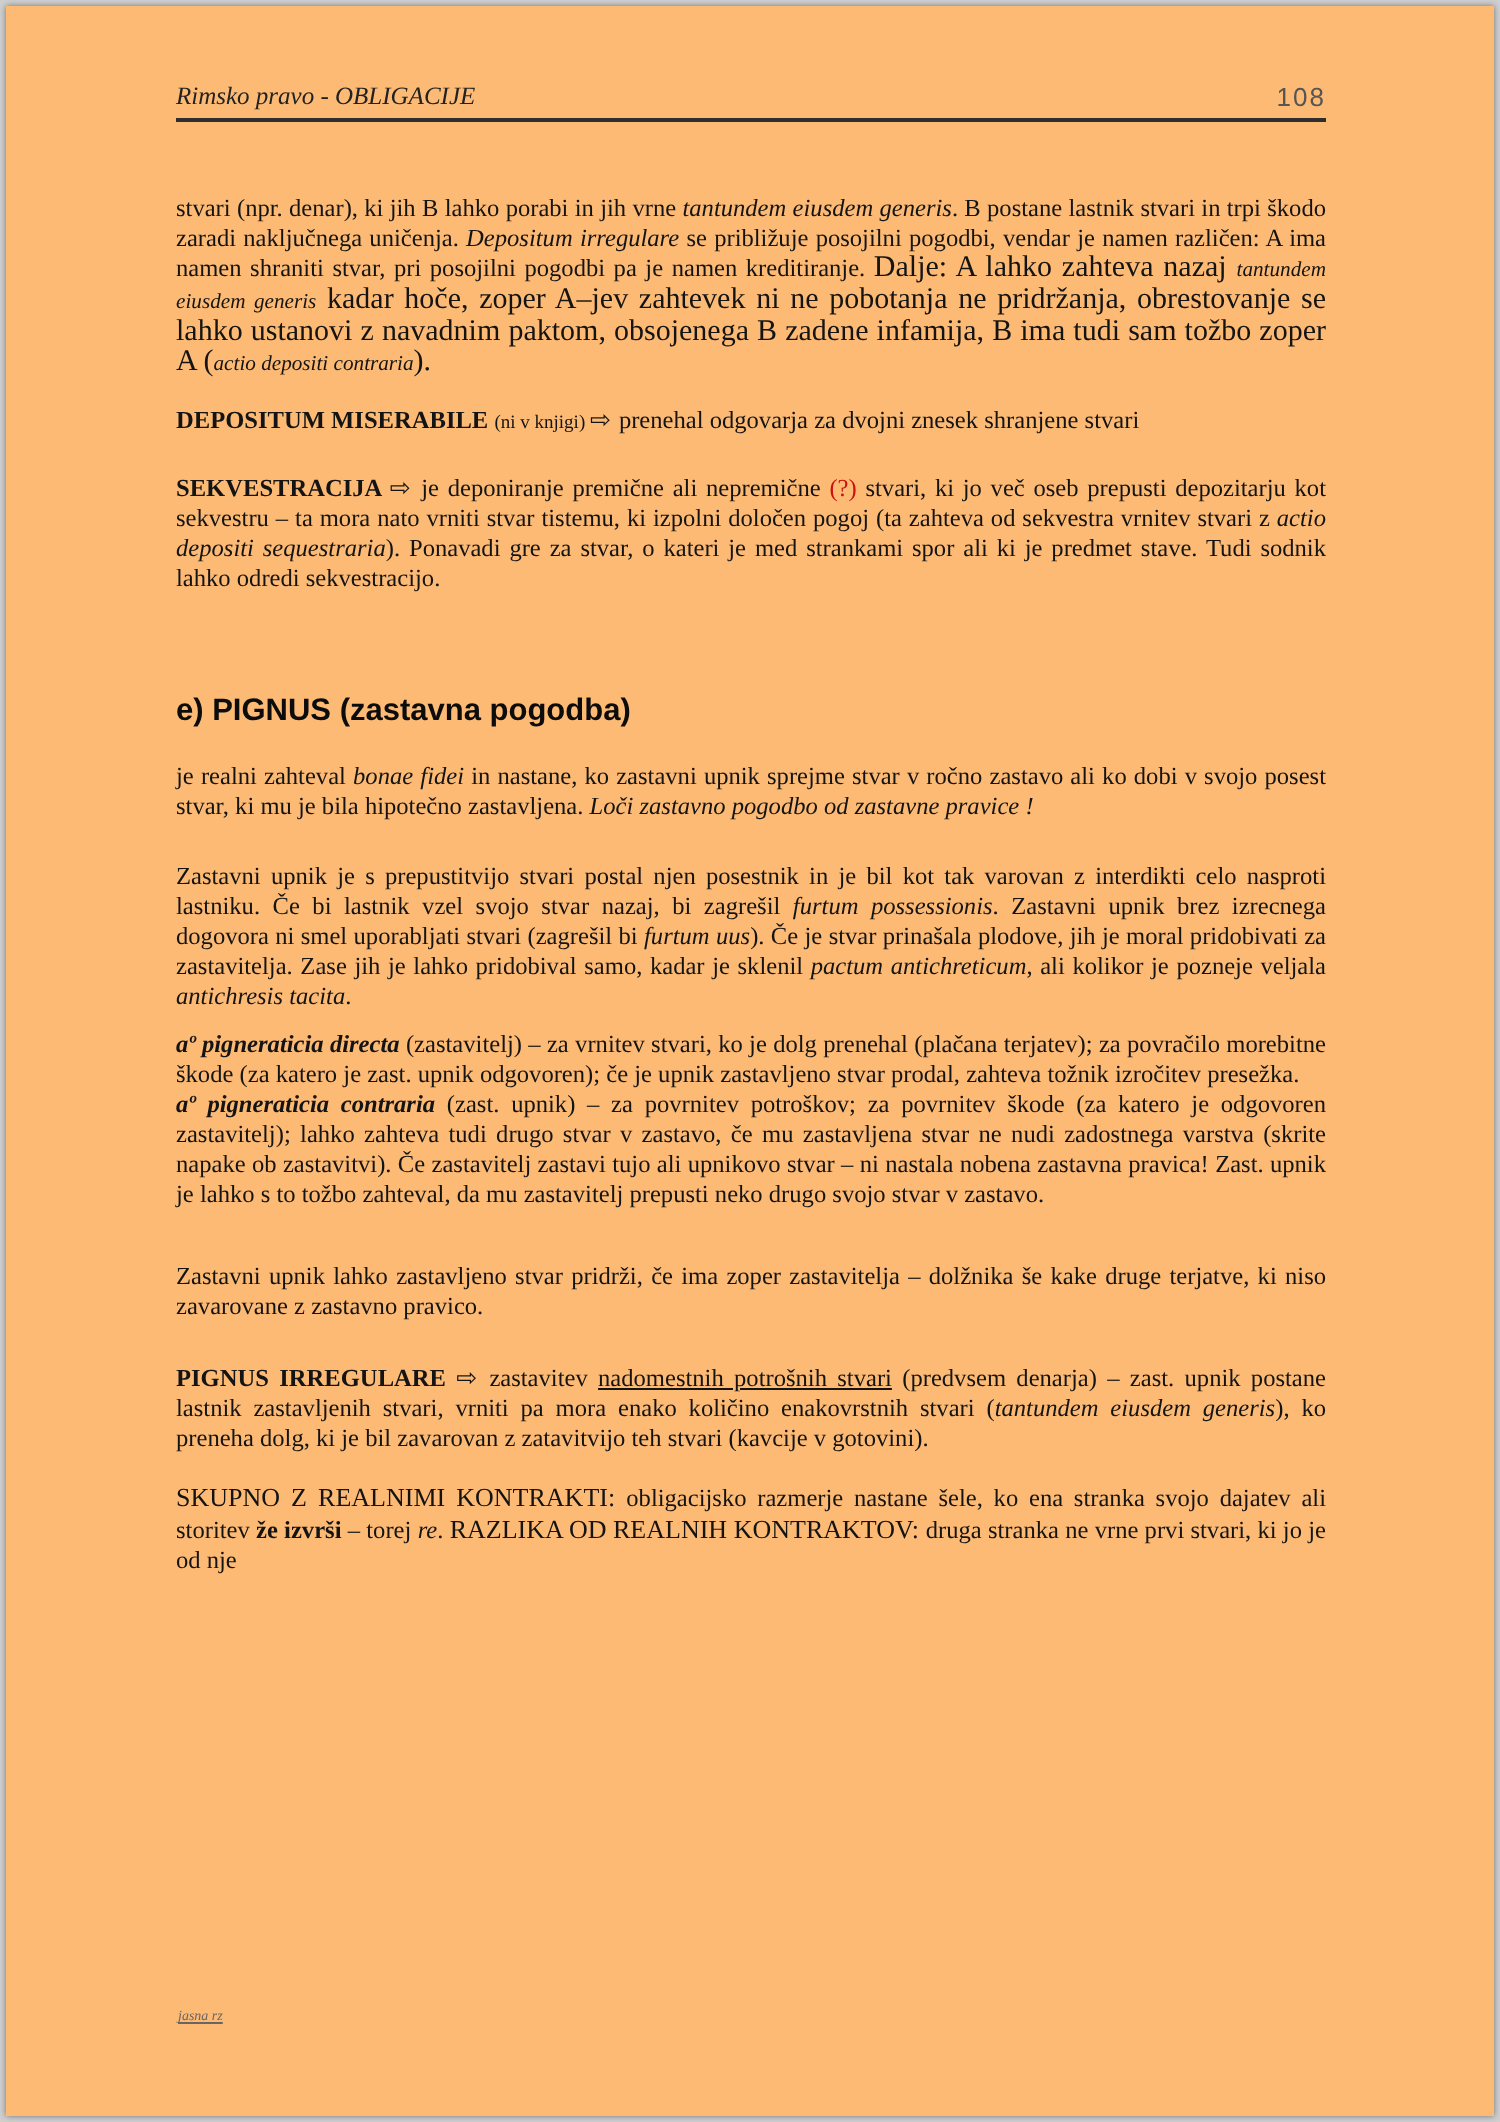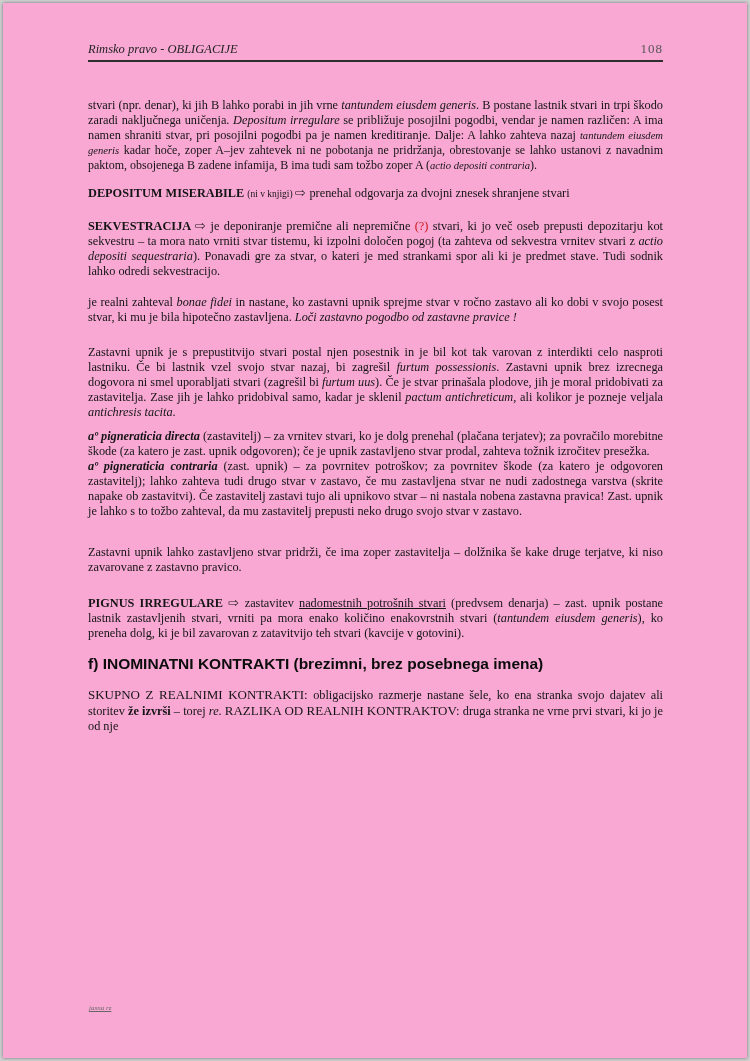--- a/index.html
+++ b/index.html
@@ -6,41 +6,41 @@
   body{
     width:750px;height:1061px;
     background:#cfcfcf;
     font-family:"Liberation Serif","DejaVu Serif",serif;
     overflow:hidden;
   }
   .page{
     position:relative;
     width:744px;height:1055px;
     margin:3px;
-    background:#f9a8d4;
+    background:#fdba74;
     box-shadow:0 0 3px rgba(0,0,0,.45);
     color:#141414;
     box-sizing:border-box;
   }
   .inner{padding:38px 84px 0 85px;}
   
   .hdr{
     display:flex;justify-content:space-between;align-items:flex-end;
     border-bottom:2px solid #2e2e2e;padding-bottom:3px;
   }
   .hdr-title{font-style:italic;font-size:12.5px;color:#222;}
-  .hdr-num{font-family:Liberation Serif, serif;font-size:13px;color:#555;letter-spacing:1px;}
+  .hdr-num{font-family:Liberation Sans, sans-serif;font-size:13px;color:#555;letter-spacing:1px;}
   
   .p{margin:0;font-size:12.3px;line-height:15px;text-align:justify;}
   .h{margin:0;font-family:"Liberation Sans","DejaVu Sans",sans-serif;font-weight:bold;font-size:15.5px;color:#0c0c0c;text-align:left;}
   
   .i{font-style:italic;}
   .b{font-weight:bold;}
   .bi{font-weight:bold;font-style:italic;}
-  .sm{font-size:12px;}
+  .sm{font-size:15px;}
   .smi{font-size:10.6px;font-style:italic;}
   .xs{font-size:9.5px;}
   .red{color:#cc1111;}
   .u{text-decoration:underline;}
   .sc{font-size:13px;}
   .ar{font-family:"DejaVu Sans",sans-serif;font-size:12.5px;}
   
   .mt-p1{margin-top:36px;}
   .mt-p2{margin-top:12px;}
   .mt-p3{margin-top:16px;}
@@ -71,35 +71,35 @@
       <span class="hdr-title">Rimsko pravo - OBLIGACIJE</span>
       <span class="hdr-num">108</span>
     </div>
 
     <p class="p mt-p1"><span>stvari (npr. denar), ki jih B lahko porabi in jih vrne </span><span class="i">tantundem eiusdem generis</span><span>. B postane lastnik stvari in trpi škodo zaradi naključnega uničenja. </span><span class="i">Depositum irregulare</span><span> se približuje posojilni pogodbi, vendar je namen različen: A ima namen shraniti stvar, pri posojilni pogodbi pa je namen kreditiranje. </span><span class="sm">Dalje: A lahko zahteva nazaj </span><span class="smi">tantundem eiusdem generis</span><span class="sm"> kadar hoče, zoper A–jev zahtevek ni ne pobotanja ne pridržanja, obrestovanje se lahko ustanovi z navadnim paktom, obsojenega B zadene infamija, B ima tudi sam tožbo zoper A (</span><span class="smi">actio depositi contraria</span><span class="sm">).</span></p>
 
     <p class="p mt-p2"><span class="b">DEPOSITUM MISERABILE </span><span class="xs">(ni v knjigi) </span><span class="ar">⇨ </span><span>prenehal odgovarja za dvojni znesek shranjene stvari</span></p>
 
     <p class="p mt-p3"><span class="b">SEKVESTRACIJA </span><span class="ar">⇨ </span><span>je deponiranje premične ali nepremične </span><span class="red">(?)</span><span> stvari, ki jo več oseb prepusti depozitarju kot sekvestru – ta mora nato vrniti stvar tistemu, ki izpolni določen pogoj (ta zahteva od sekvestra vrnitev stvari z </span><span class="i">actio depositi sequestraria</span><span>). Ponavadi gre za stvar, o kateri je med strankami spor ali ki je predmet stave. Tudi sodnik lahko odredi sekvestracijo.</span></p>
 
+    <h2 class="h mt-he">e) PIGNUS (zastavna pogodba)</h2>
 
     <p class="p mt-p4"><span>je realni zahteval </span><span class="i">bonae fidei</span><span> in nastane, ko zastavni upnik sprejme stvar v ročno zastavo ali ko dobi v svojo posest stvar, ki mu je bila hipotečno zastavljena. </span><span class="i">Loči zastavno pogodbo od zastavne pravice !</span></p>
 
     <p class="p mt-p5"><span>Zastavni upnik je s prepustitvijo stvari postal njen posestnik in je bil kot tak varovan z interdikti celo nasproti lastniku. Če bi lastnik vzel svojo stvar nazaj, bi zagrešil </span><span class="i">furtum possessionis</span><span>. Zastavni upnik brez izrecnega dogovora ni smel uporabljati stvari (zagrešil bi </span><span class="i">furtum uus</span><span>). Če je stvar prinašala plodove, jih je moral pridobivati za zastavitelja. Zase jih je lahko pridobival samo, kadar je sklenil </span><span class="i">pactum antichreticum</span><span>, ali kolikor je pozneje veljala </span><span class="i">antichresis tacita</span><span>.</span></p>
 
 
 
 
     <p class="p mt-p9a"><span class="bi">aº pigneraticia directa</span><span> (zastavitelj) – za vrnitev stvari, ko je dolg prenehal (plačana terjatev); za povračilo morebitne škode (za katero je zast. upnik odgovoren); če je upnik zastavljeno stvar prodal, zahteva tožnik izročitev presežka.</span></p>
     <p class="p mt-p9b"><span class="bi">aº pigneraticia contraria</span><span> (zast. upnik) – za povrnitev potroškov; za povrnitev škode (za katero je odgovoren zastavitelj); lahko zahteva tudi drugo stvar v zastavo, če mu zastavljena stvar ne nudi zadostnega varstva (skrite napake ob zastavitvi). Če zastavitelj zastavi tujo ali upnikovo stvar – ni nastala nobena zastavna pravica! Zast. upnik je lahko s to tožbo zahteval, da mu zastavitelj prepusti neko drugo svojo stvar v zastavo.</span></p>
 
     <p class="p mt-p10"><span>Zastavni upnik lahko zastavljeno stvar pridrži, če ima zoper zastavitelja – dolžnika še kake druge terjatve, ki niso zavarovane z zastavno pravico.</span></p>
 
     <p class="p mt-p11"><span class="b">PIGNUS IRREGULARE </span><span class="ar">⇨ </span><span>zastavitev </span><span class="u">nadomestnih potrošnih stvari</span><span> (predvsem denarja) – zast. upnik postane lastnik zastavljenih stvari, vrniti pa mora enako količino enakovrstnih stvari (</span><span class="i">tantundem eiusdem generis</span><span>), ko preneha dolg, ki je bil zavarovan z zatavitvijo teh stvari (kavcije v gotovini).</span></p>
 
-    <h2 class="h mt-hf">f)  INOMINATNI KONTRAKTI (brezimni, brez posebnega imena)</h2>
 
     <p class="p mt-p12"><span class="sc">SKUPNO Z REALNIMI KONTRAKTI: </span><span>obligacijsko razmerje nastane šele, ko ena stranka svojo dajatev ali storitev </span><span class="b">že izvrši</span><span> – torej </span><span class="i">re</span><span>. </span><span class="sc">RAZLIKA OD REALNIH KONTRAKTOV: </span><span>druga stranka ne vrne prvi stvari, ki jo je od nje</span></p>
 
   </div>
 
   <div class="ftr">jasna rz</div>
 </div>
 
 </body></html>

